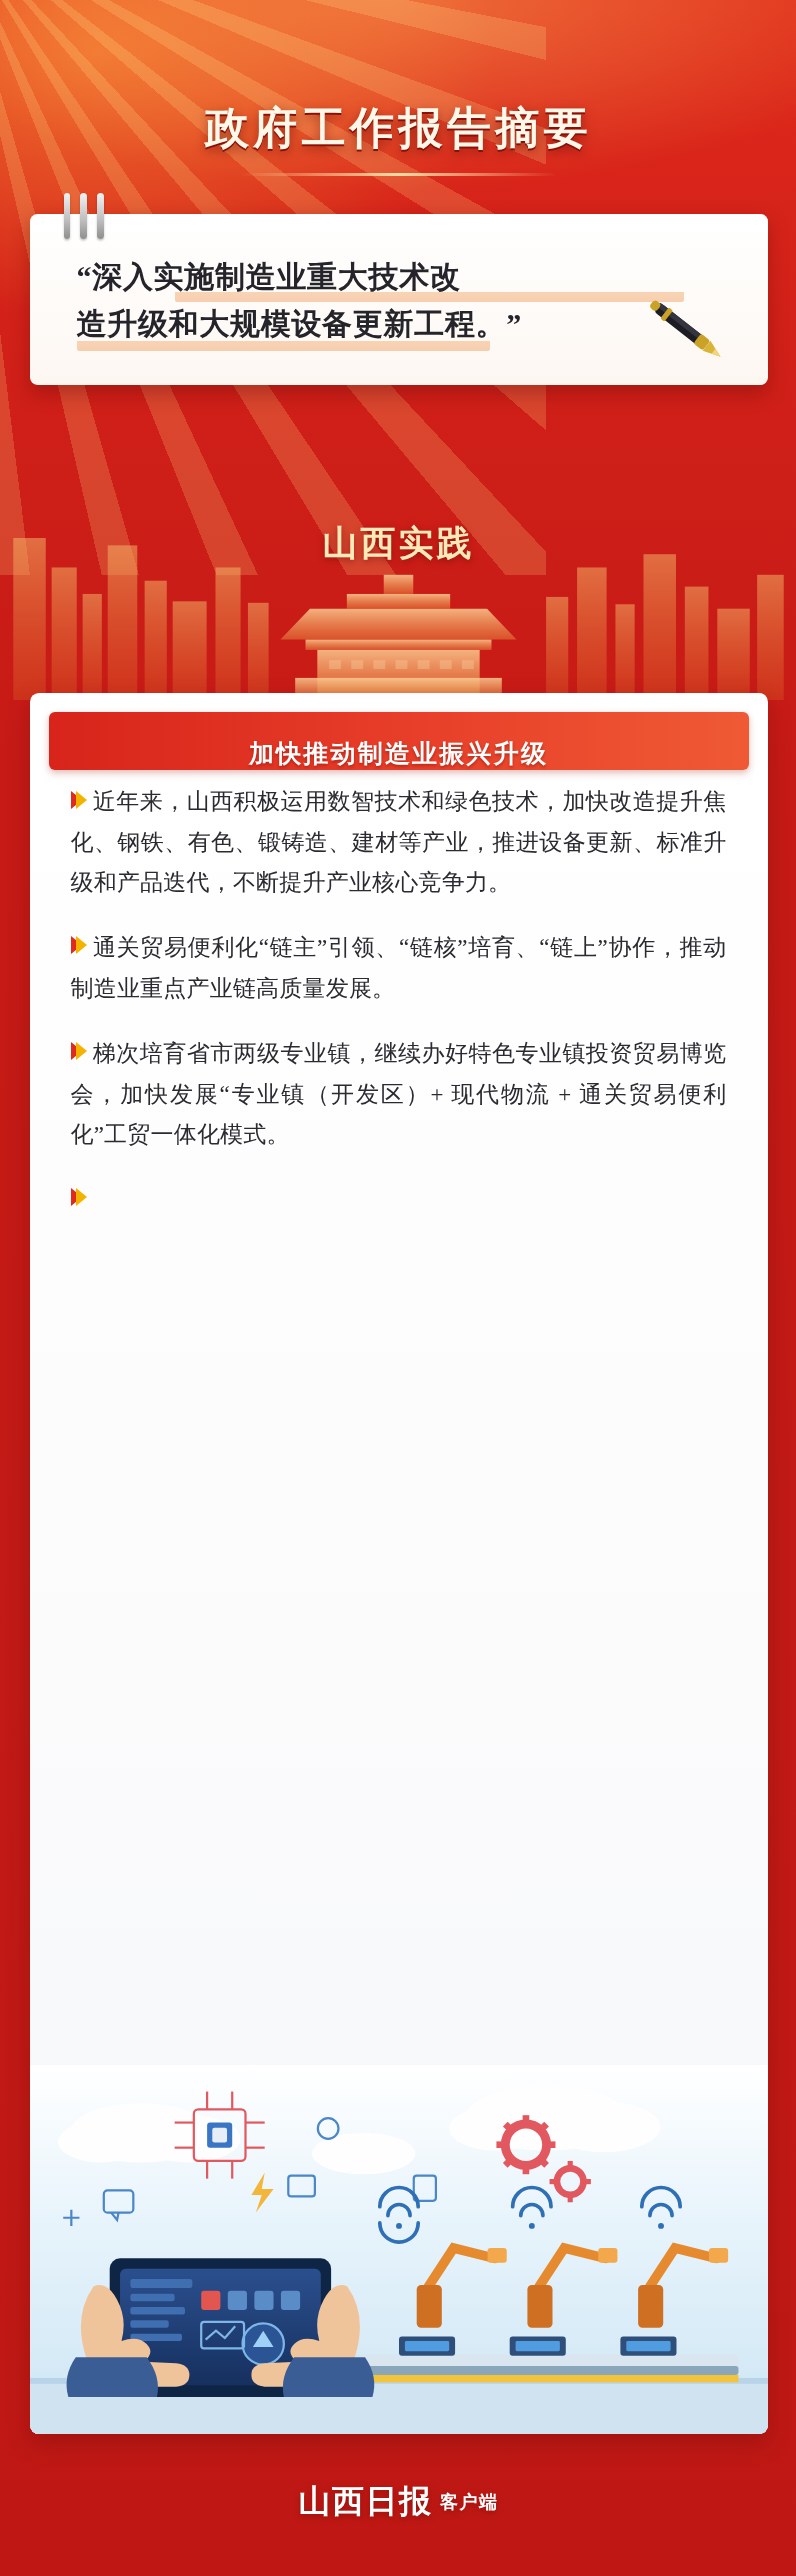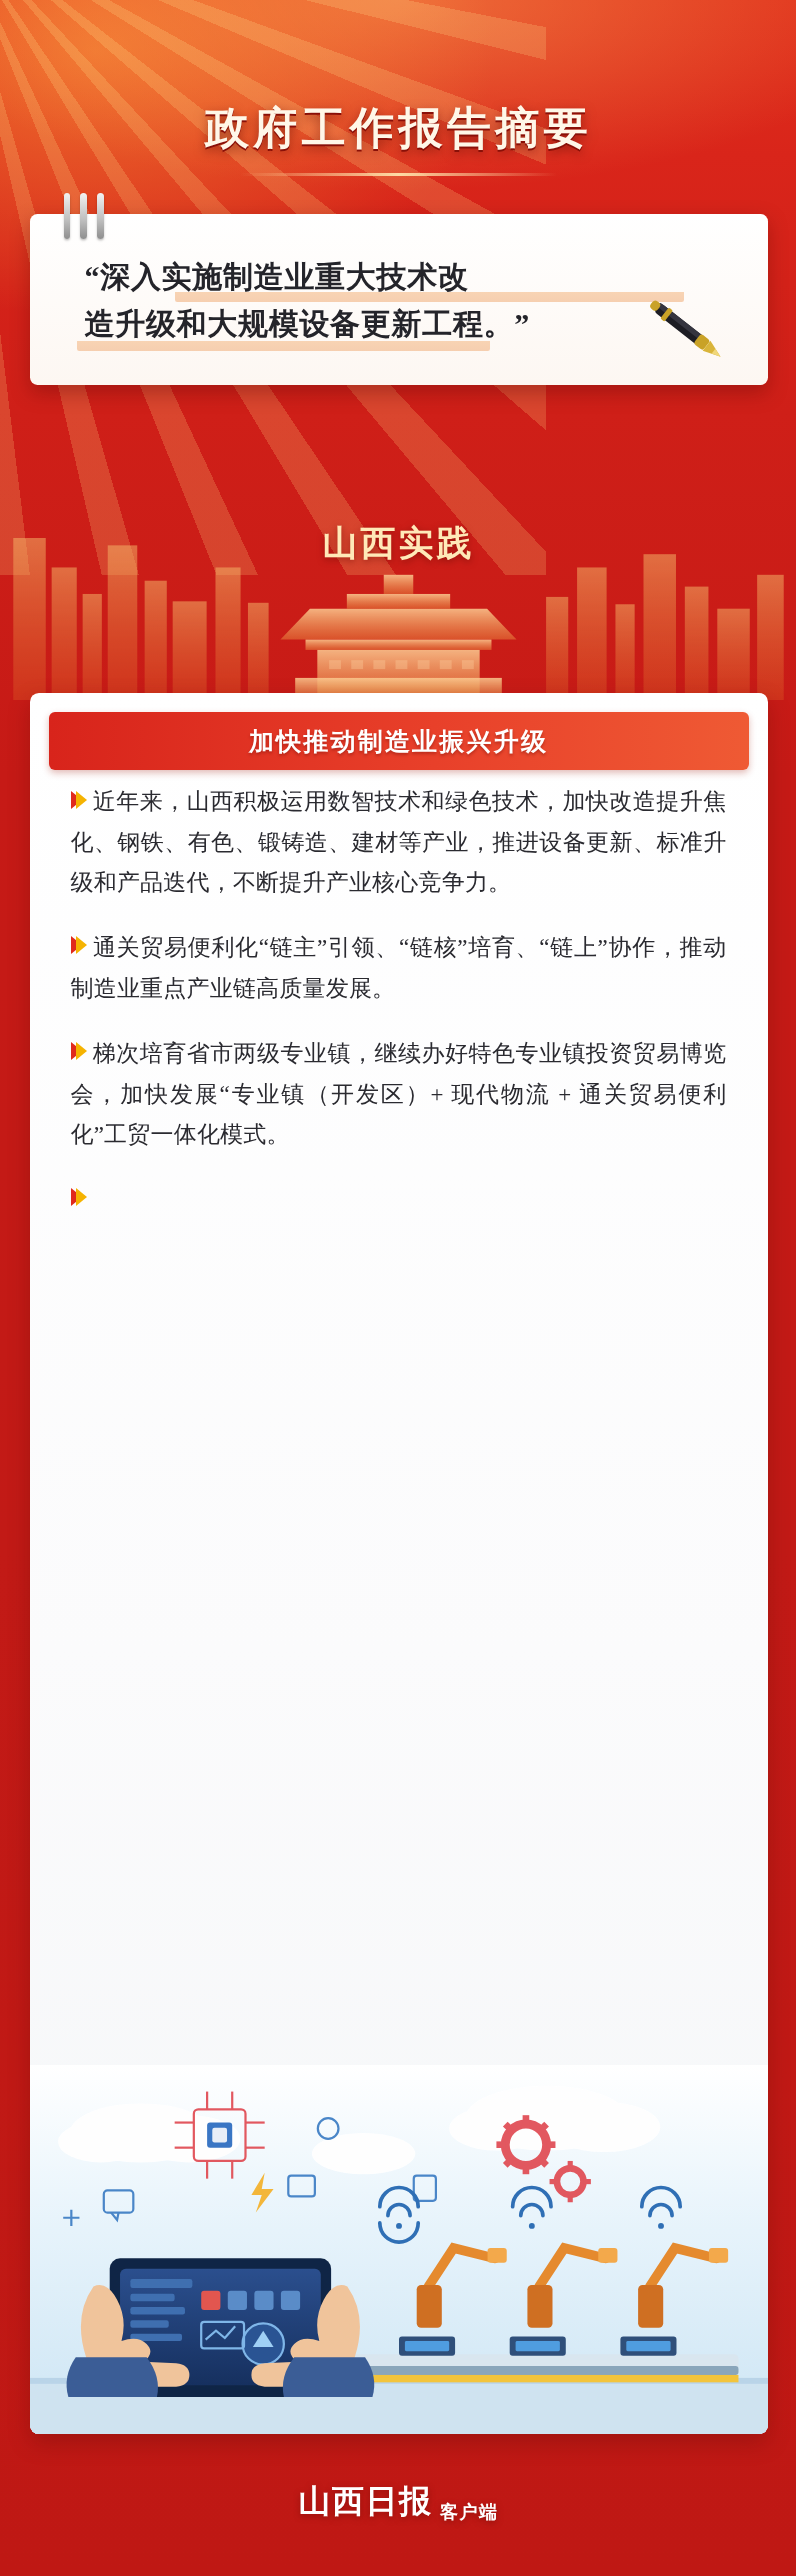--- a/index.html
+++ b/index.html
@@ -102,21 +102,20 @@
     min-height: 140px;
     box-sizing: border-box;
   }
   .quote-text {
     font-family: "Liberation Serif", serif;
     font-weight: bold;
     font-size: 30px;
     line-height: 1.55;
     color: #24242a;
     letter-spacing: 0.7px;
-    margin-left: 8px;
   }
   .quote-hl1, .quote-hl2 {
     position: absolute;
     background: linear-gradient(180deg, rgba(255,214,170,0.0) 45%, rgba(247,205,168,0.85) 46%, rgba(243,192,152,0.75) 100%);
     z-index: 0;
     border-radius: 2.2px;
   }
   .quote-hl1 { left: 145px; top: 69px; width: 509px; height: 19px; }
   .quote-hl2 { left: 47px;  top: 118px; width: 413px; height: 19px; }
   .quote-lines { position: relative; z-index: 1; }
@@ -168,21 +167,21 @@
     border-radius: 8.9px;
     box-shadow: 0 8.9px 22px rgba(90,10,6,0.30);
     overflow: hidden;
   }
   .section-header {
     margin: 19px 19px 0 19px;
     height: 58px;
     border-radius: 5.9px;
     background: linear-gradient(90deg, #d8241b 0%, #e8402a 55%, #ef5a34 100%);
     display: flex;
-    align-items: center;
+    align-items: flex-end;
     justify-content: center;
     box-shadow: 0 3px 7.4px rgba(160,30,16,0.3);
   }
   .section-header-text {
     font-family: "Liberation Serif", serif;
     font-weight: bold;
     font-size: 25px;
     letter-spacing: 2.2px;
     color: #ffffff;
     text-shadow: 0 1.5px 3px rgba(120,16,8,0.45);
@@ -230,21 +229,21 @@
 
   
   .footer {
     position: absolute;
     left: 0; right: 0;
     bottom: 52px;
     text-align: center;
   }
   .footer-logo {
     display: inline-flex;
-    align-items: flex-end;
+    align-items: center;
     gap: 7.4px;
   }
   .footer-mark {
     font-family: "Liberation Serif", serif;
     font-weight: bold;
     font-size: 32px;
     letter-spacing: 1.5px;
     color: #ffffff;
     text-shadow: 0 2.2px 5.9px rgba(100,12,6,0.5);
   }

